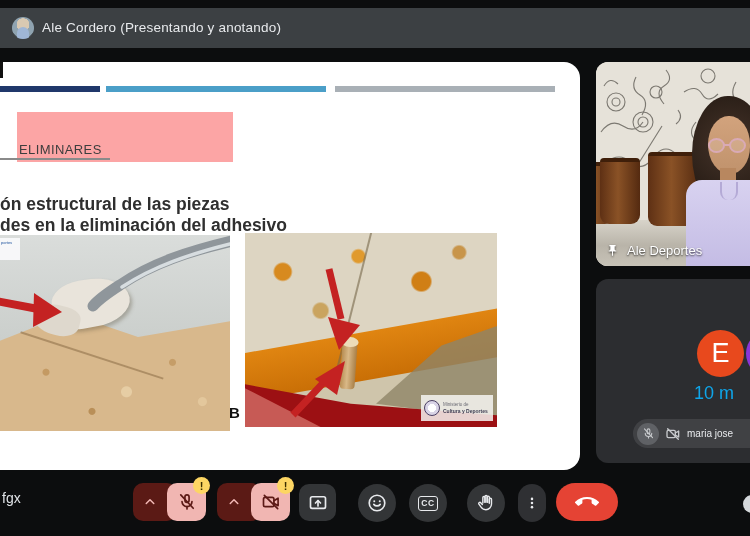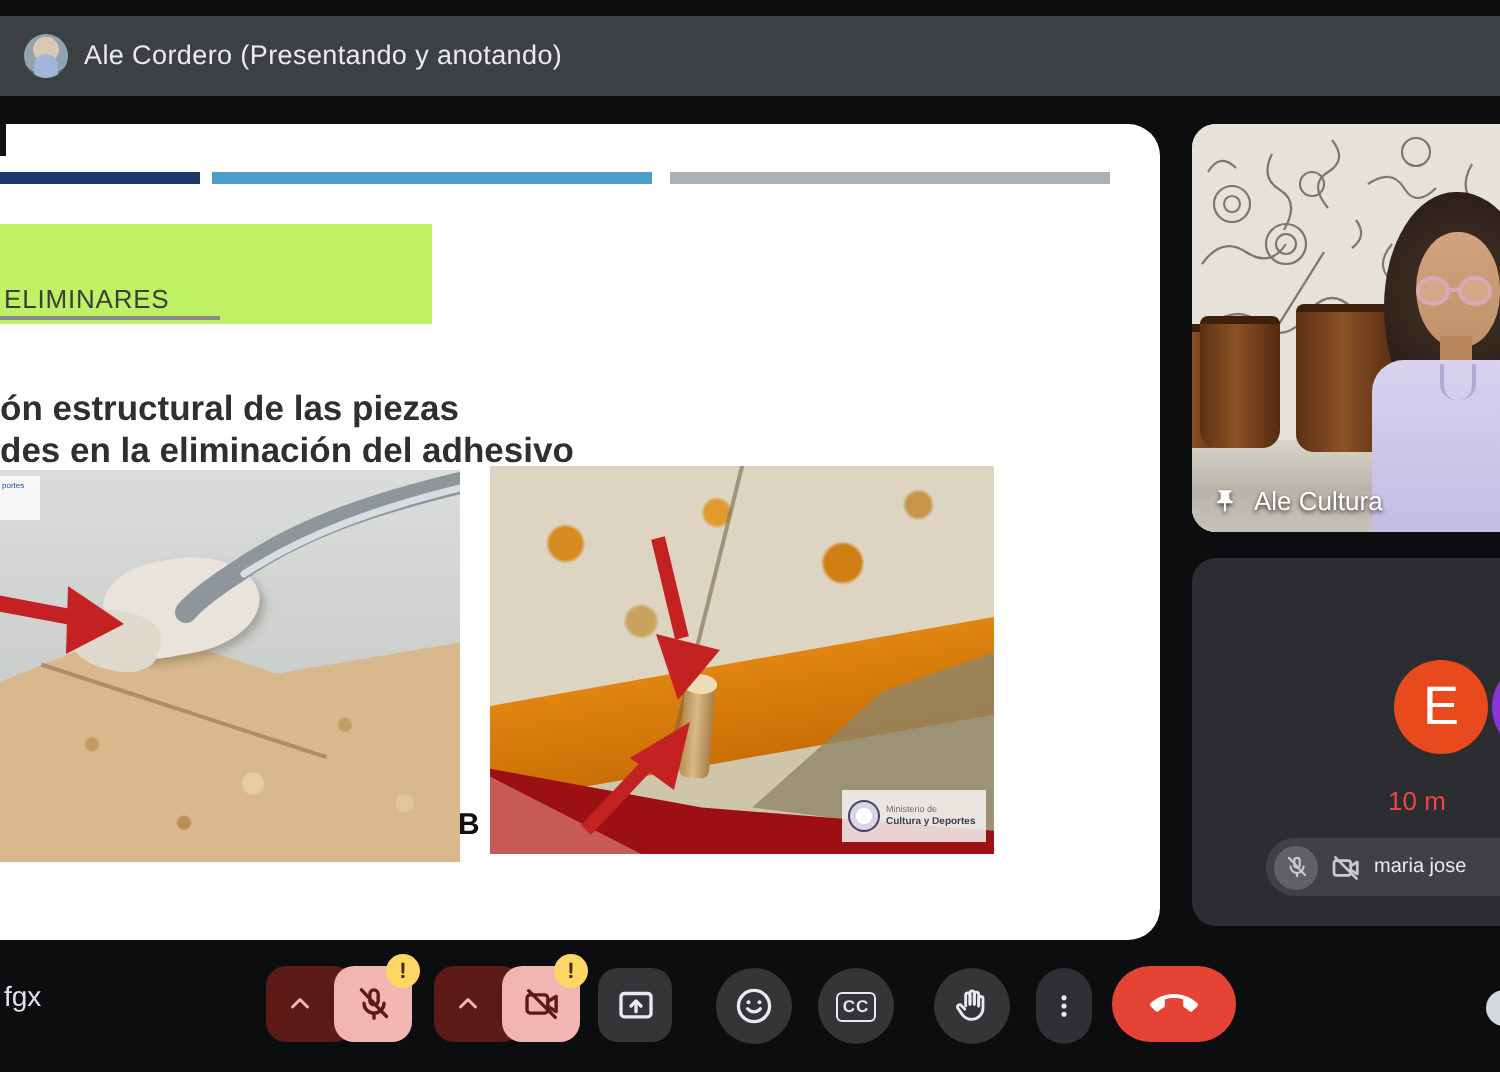--- a/index.html
+++ b/index.html
@@ -19,21 +19,21 @@
             color:#e8eaed; font-size:13.5px; letter-spacing:.2px; }
 
   
   .panel { position:absolute; left:0; top:62px; width:580px; height:408px; background:#fff;
            border-radius:0 16px 16px 0; overflow:hidden; }
   .annot-stroke { position:absolute; left:0; top:0; width:3px; height:16px; background:#111; }
   .accent-bar { position:absolute; top:24px; height:6px; }
   .bar1 { left:0; width:100px; background:#20386b; }
   .bar2 { left:106px; width:220px; background:#4b9fc8; }
   .bar3 { left:335px; width:220px; background:#a9b0b6; }
-  .section-box { position:absolute; left:0; top:50px; width:216px; height:50px; background:#bef264; }
+  .section-box { position:absolute; left:17px; top:50px; width:216px; height:50px; background:#fca5a5; }
   .section-label { position:absolute; left:2px; bottom:5px; font-size:13px; color:#3d3d3d; letter-spacing:.4px; }
   .section-underline { position:absolute; left:0; top:96px; width:110px; height:2px; background:#8a8a8a; }
   .slide-title { position:absolute; left:0; width:560px; color:#2f2f2f; font-weight:bold; font-size:17.5px; line-height:21px; }
   .t1 { top:132px; } .t2 { top:153px; }
 
   
   .photo-a { position:absolute; left:0; top:173px; width:230px; height:196px; overflow:hidden;
              background:linear-gradient(#dadddb, #c9cdca 60%); }
   .pa-ceramic { position:absolute; inset:0; background:#d8b88c;
              background-image:radial-gradient(circle at 20% 70%, #c49a63 0 3px, transparent 4px),
@@ -107,21 +107,21 @@
           background:linear-gradient(#d8d2f0, #c3bbe4); border-radius:16px 16px 0 0; }
   .shirt::after { content:""; position:absolute; left:34px; top:2px; width:14px; height:18px;
           border-left:2px solid #b4aad6; border-right:2px solid #b4aad6; border-radius:0 0 8px 8px; }
   .name-overlay { position:absolute; left:10px; bottom:8px; display:flex; align-items:center; gap:8px;
           color:#fff; font-size:13px; text-shadow:0 1px 2px rgba(0,0,0,.8); }
   .name-overlay .ico { display:flex; filter:drop-shadow(0 1px 1px rgba(0,0,0,.7)); }
 
   .avatarE { position:absolute; left:101px; top:51px; width:47px; height:47px; border-radius:50%;
           background:#e8491d; color:#fff; font-size:27px; display:flex; align-items:center; justify-content:center; }
   .avatarP { position:absolute; left:150px; top:51px; width:47px; height:47px; border-radius:50%; background:#8a35d8; }
-  .more-label { position:absolute; left:98px; top:114px; color:#ef4444; font-size:13px; }
+  .more-label { position:absolute; left:98px; top:104px; color:#0ea5e9; font-size:18px; }
   .status-pill { position:absolute; left:37px; top:140px; height:29px; width:140px; border-radius:15px;
           background:rgba(66,68,71,.9); display:flex; align-items:center; gap:6px; padding-left:4px; overflow:hidden; }
   .pill-mic { width:22px; height:22px; border-radius:50%; background:#5f6165; color:#c8cacd;
           display:flex; align-items:center; justify-content:center; flex:0 0 auto; }
   .pill-cam { color:#c8cacd; display:flex; flex:0 0 auto; }
   .pill-name { color:#e8eaed; font-size:10px; white-space:nowrap; }
 
   
   .meeting-code { position:absolute; left:2px; top:490px; color:#dfe2e6; font-size:14px; }
   .ctl { position:absolute; display:flex; align-items:center; justify-content:center; cursor:pointer; border:none;text-align:center; }
@@ -242,21 +242,21 @@
     <div class="lens lens2"></div>
     <div class="bridge"></div>
     <div class="neck"></div>
     <div class="shirt"></div>
     <div class="name-overlay">
       <span class="ico">
         <svg width="13" height="13" viewBox="0 0 24 24" fill="#fff">
             <path d="M16 9V4h1c.55 0 1-.45 1-1s-.45-1-1-1H7c-.55 0-1 .45-1 1s.45 1 1 1h1v5c0 1.66-1.34 3-3 3v2h5.97v7l1 1 1-1v-7H19v-2c-1.66 0-3-1.34-3-3z"></path>
           </svg>
       </span>
-      <span>Ale Cultura</span>
+      <span>Ale Deportes</span>
     </div>
   </div>
 
   <div class="tile tile2">
     <div class="avatarE">E</div>
     <div class="avatarP"></div>
     <div class="more-label">10 m</div>
     <div class="status-pill">
       <span class="pill-mic">
         <svg width="13" height="13" viewBox="0 0 24 24" fill="none" stroke="currentColor" stroke-width="2" stroke-linecap="round">

